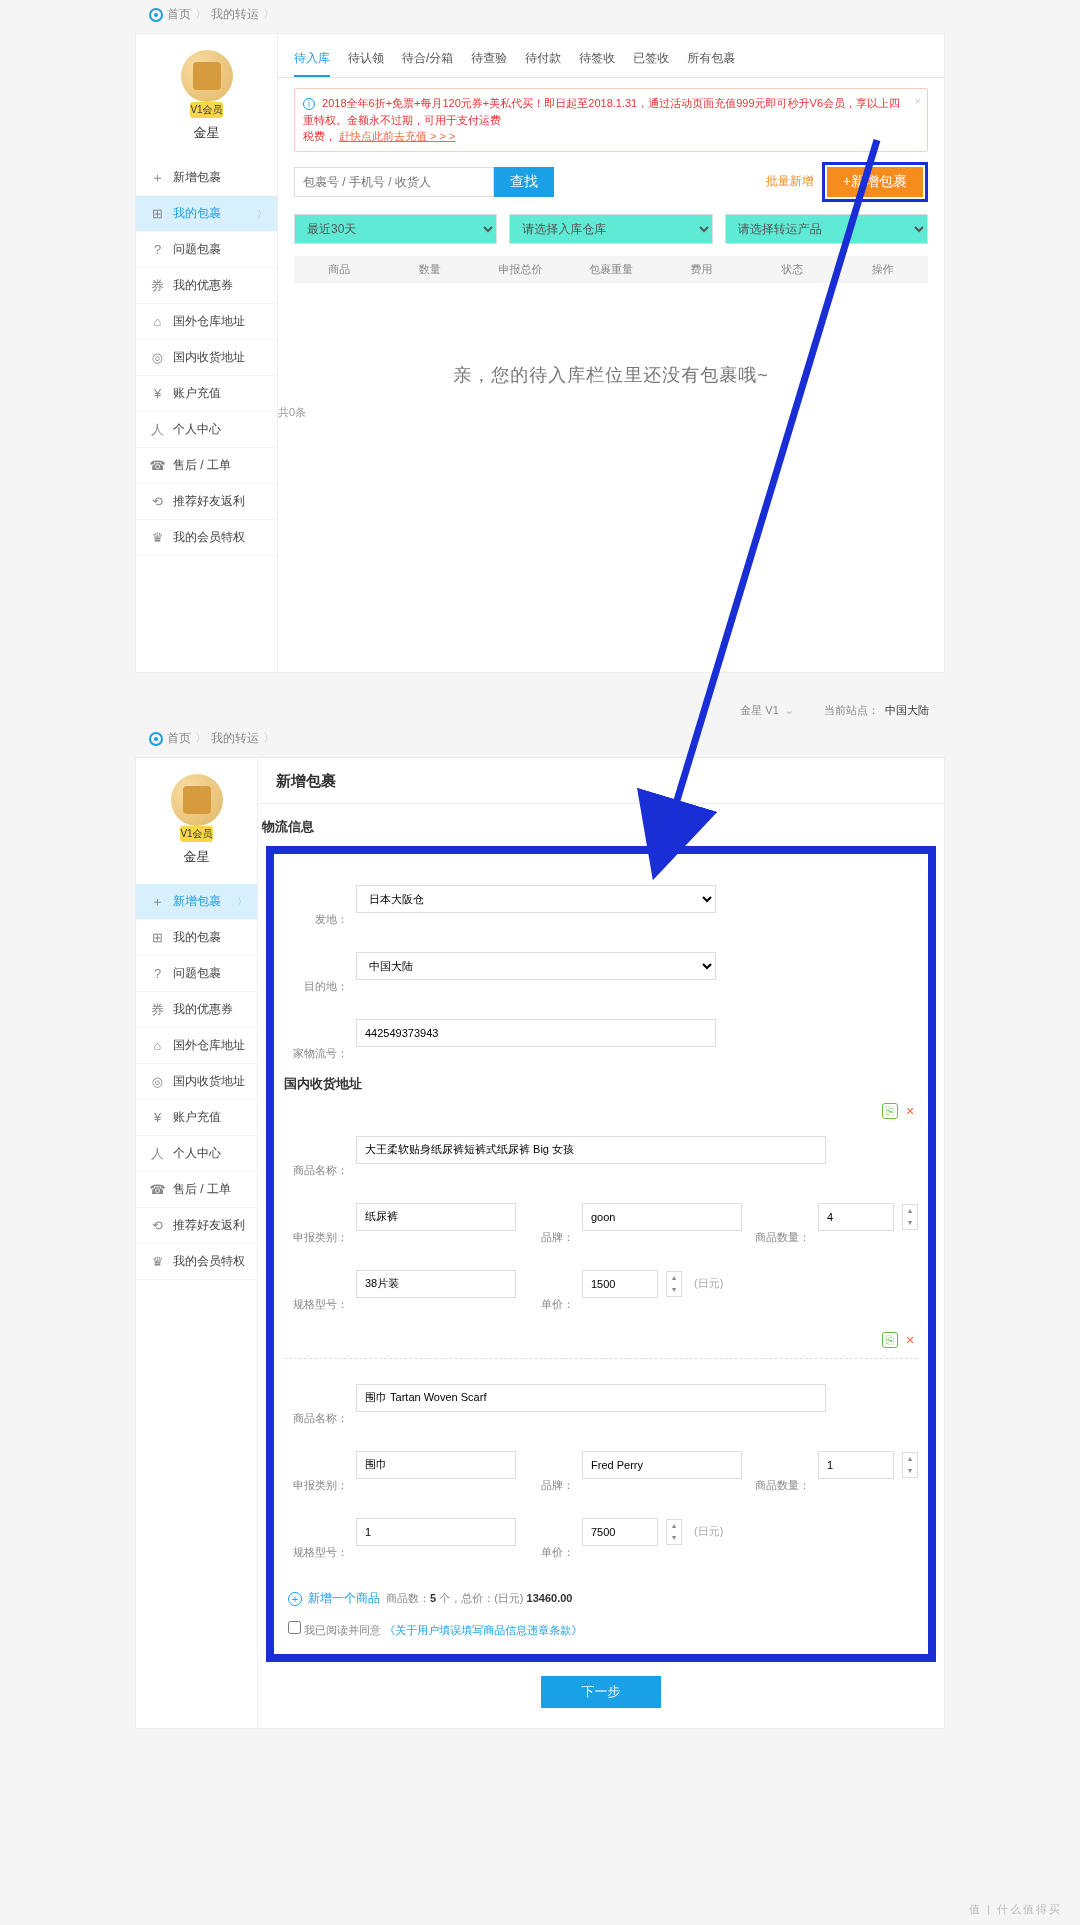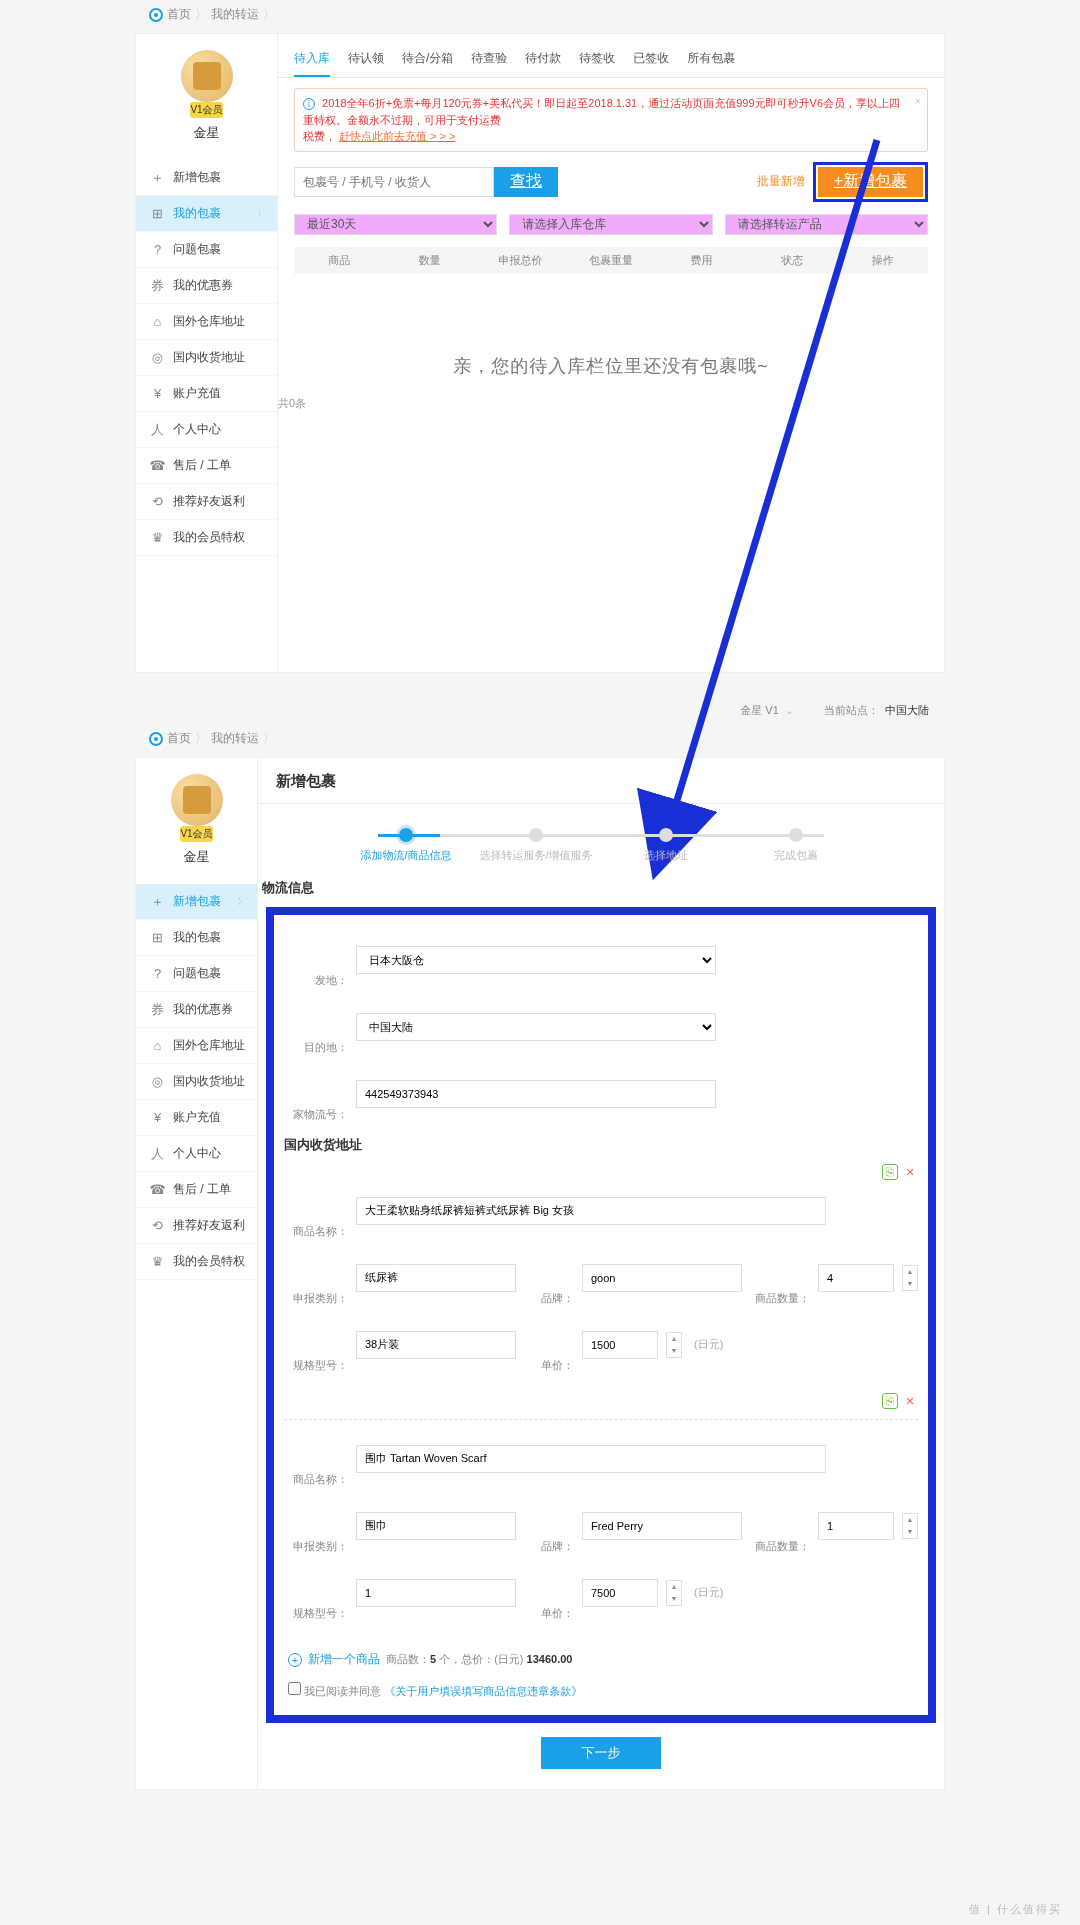--- a/index.html
+++ b/index.html
@@ -32,28 +32,28 @@
 .tabs{display:flex;gap:18px;padding:10px 16px 0;border-bottom:1px solid #e8e8e8;}
 .tabs span{padding:6px 0 8px;color:#555;cursor:pointer;}
 .tabs span.active{color:#1aa0e6;border-bottom:2px solid #1aa0e6;}
 .alert{margin:10px 16px 0;border:1px solid #f8cdbf;background:#fff;padding:6px 22px 6px 8px;font-size:11px;color:#f46a3c;line-height:1.5;position:relative;border-radius:2px;}
 .alert .info{display:inline-block;width:12px;height:12px;border:1px solid #1aa0e6;border-radius:50%;color:#1aa0e6;font-size:9px;text-align:center;line-height:11px;margin-right:4px;}
 .alert .x{position:absolute;right:6px;top:4px;color:#ccc;cursor:pointer;}
 .alert .bold{color:#e33;}
 .alert a{color:#f46a3c;}
 .srchrow{display:flex;align-items:center;margin:10px 16px 0;gap:0;}
 .srchrow input{flex:0 0 200px;height:30px;border:1px solid #ddd;padding:0 8px;font-size:12px;outline:none;}
-.btn{height:30px;padding:0 16px;border:none;cursor:pointer;font-size:16px;text-decoration:underline;}
+.btn{height:30px;padding:0 16px;border:none;cursor:pointer;font-size:14px;}
 .btn-blue{background:#1aa0e6;color:#fff;}
 .btn-orange{background:#f68b1e;color:#fff;}
 .srchrow .spacer{flex:1;}
 .srchrow .batch{color:#f68b1e;margin-right:8px;text-decoration:none;}
 .addbox{border:3px solid #1a2ed6;padding:2px;display:inline-block;}
 .filters{display:flex;gap:12px;margin:12px 16px 0;}
-.filters select{flex:1;height:21px;border:1px solid #ddd;background:#f0abfc;padding:0 8px;font-size:12px;color:#555;}
+.filters select{flex:1;height:30px;border:1px solid #ddd;background:#5eead4;padding:0 8px;font-size:12px;color:#555;}
 .thead{display:flex;background:#f5f5f5;margin:12px 16px 0;padding:6px 0;color:#888;font-size:11px;}
 .thead span{flex:1;text-align:center;}
 .empty{text-align:center;color:#777;font-size:18px;margin:80px 0 0;letter-spacing:1px;}
 .count{ text-align:left;color:#999;font-size:11px;margin:18px 18px 0 0;}
 
 
 .toprow{display:flex;justify-content:flex-end;align-items:center;gap:6px;margin:30px 16px 0;color:#888;font-size:11px;}
 .toprow b{color:#333;font-weight:normal;}
 .main2{flex:1;padding:0 0 20px;}
 .h2{font-size:15px;font-weight:bold;padding:14px 0 12px 18px;border-bottom:1px solid #eee;}
@@ -290,41 +290,20 @@
           <li>
             <span class="mi">♛</span>
             <span>我的会员特权</span>
           </li>
         </ul>
   </div>
 
   <div class="main2">
     <div class="h2">新增包裹</div>
 
-    <div class="steps">
-      <div class="stepsline">
-            <div class="fill"></div>
-          </div>
-      <div class="step active">
-            <div class="dot"></div>
-            <span>添加物流/商品信息</span>
-          </div>
-      <div class="step">
-            <div class="dot"></div>
-            <span>选择转运服务/增值服务</span>
-          </div>
-      <div class="step">
-            <div class="dot"></div>
-            <span>选择地址</span>
-          </div>
-      <div class="step">
-            <div class="dot"></div>
-            <span>完成包裹</span>
-          </div>
-    </div>
 
     <div class="sect">物流信息</div>
 
     <div class="bigbox">
       <div class="frow">
         <span class="flab">发地：</span>
         <select class="fsel"><option>日本大阪仓</option></select>
       </div>
       <div class="frow">
         <span class="flab">目的地：</span>

